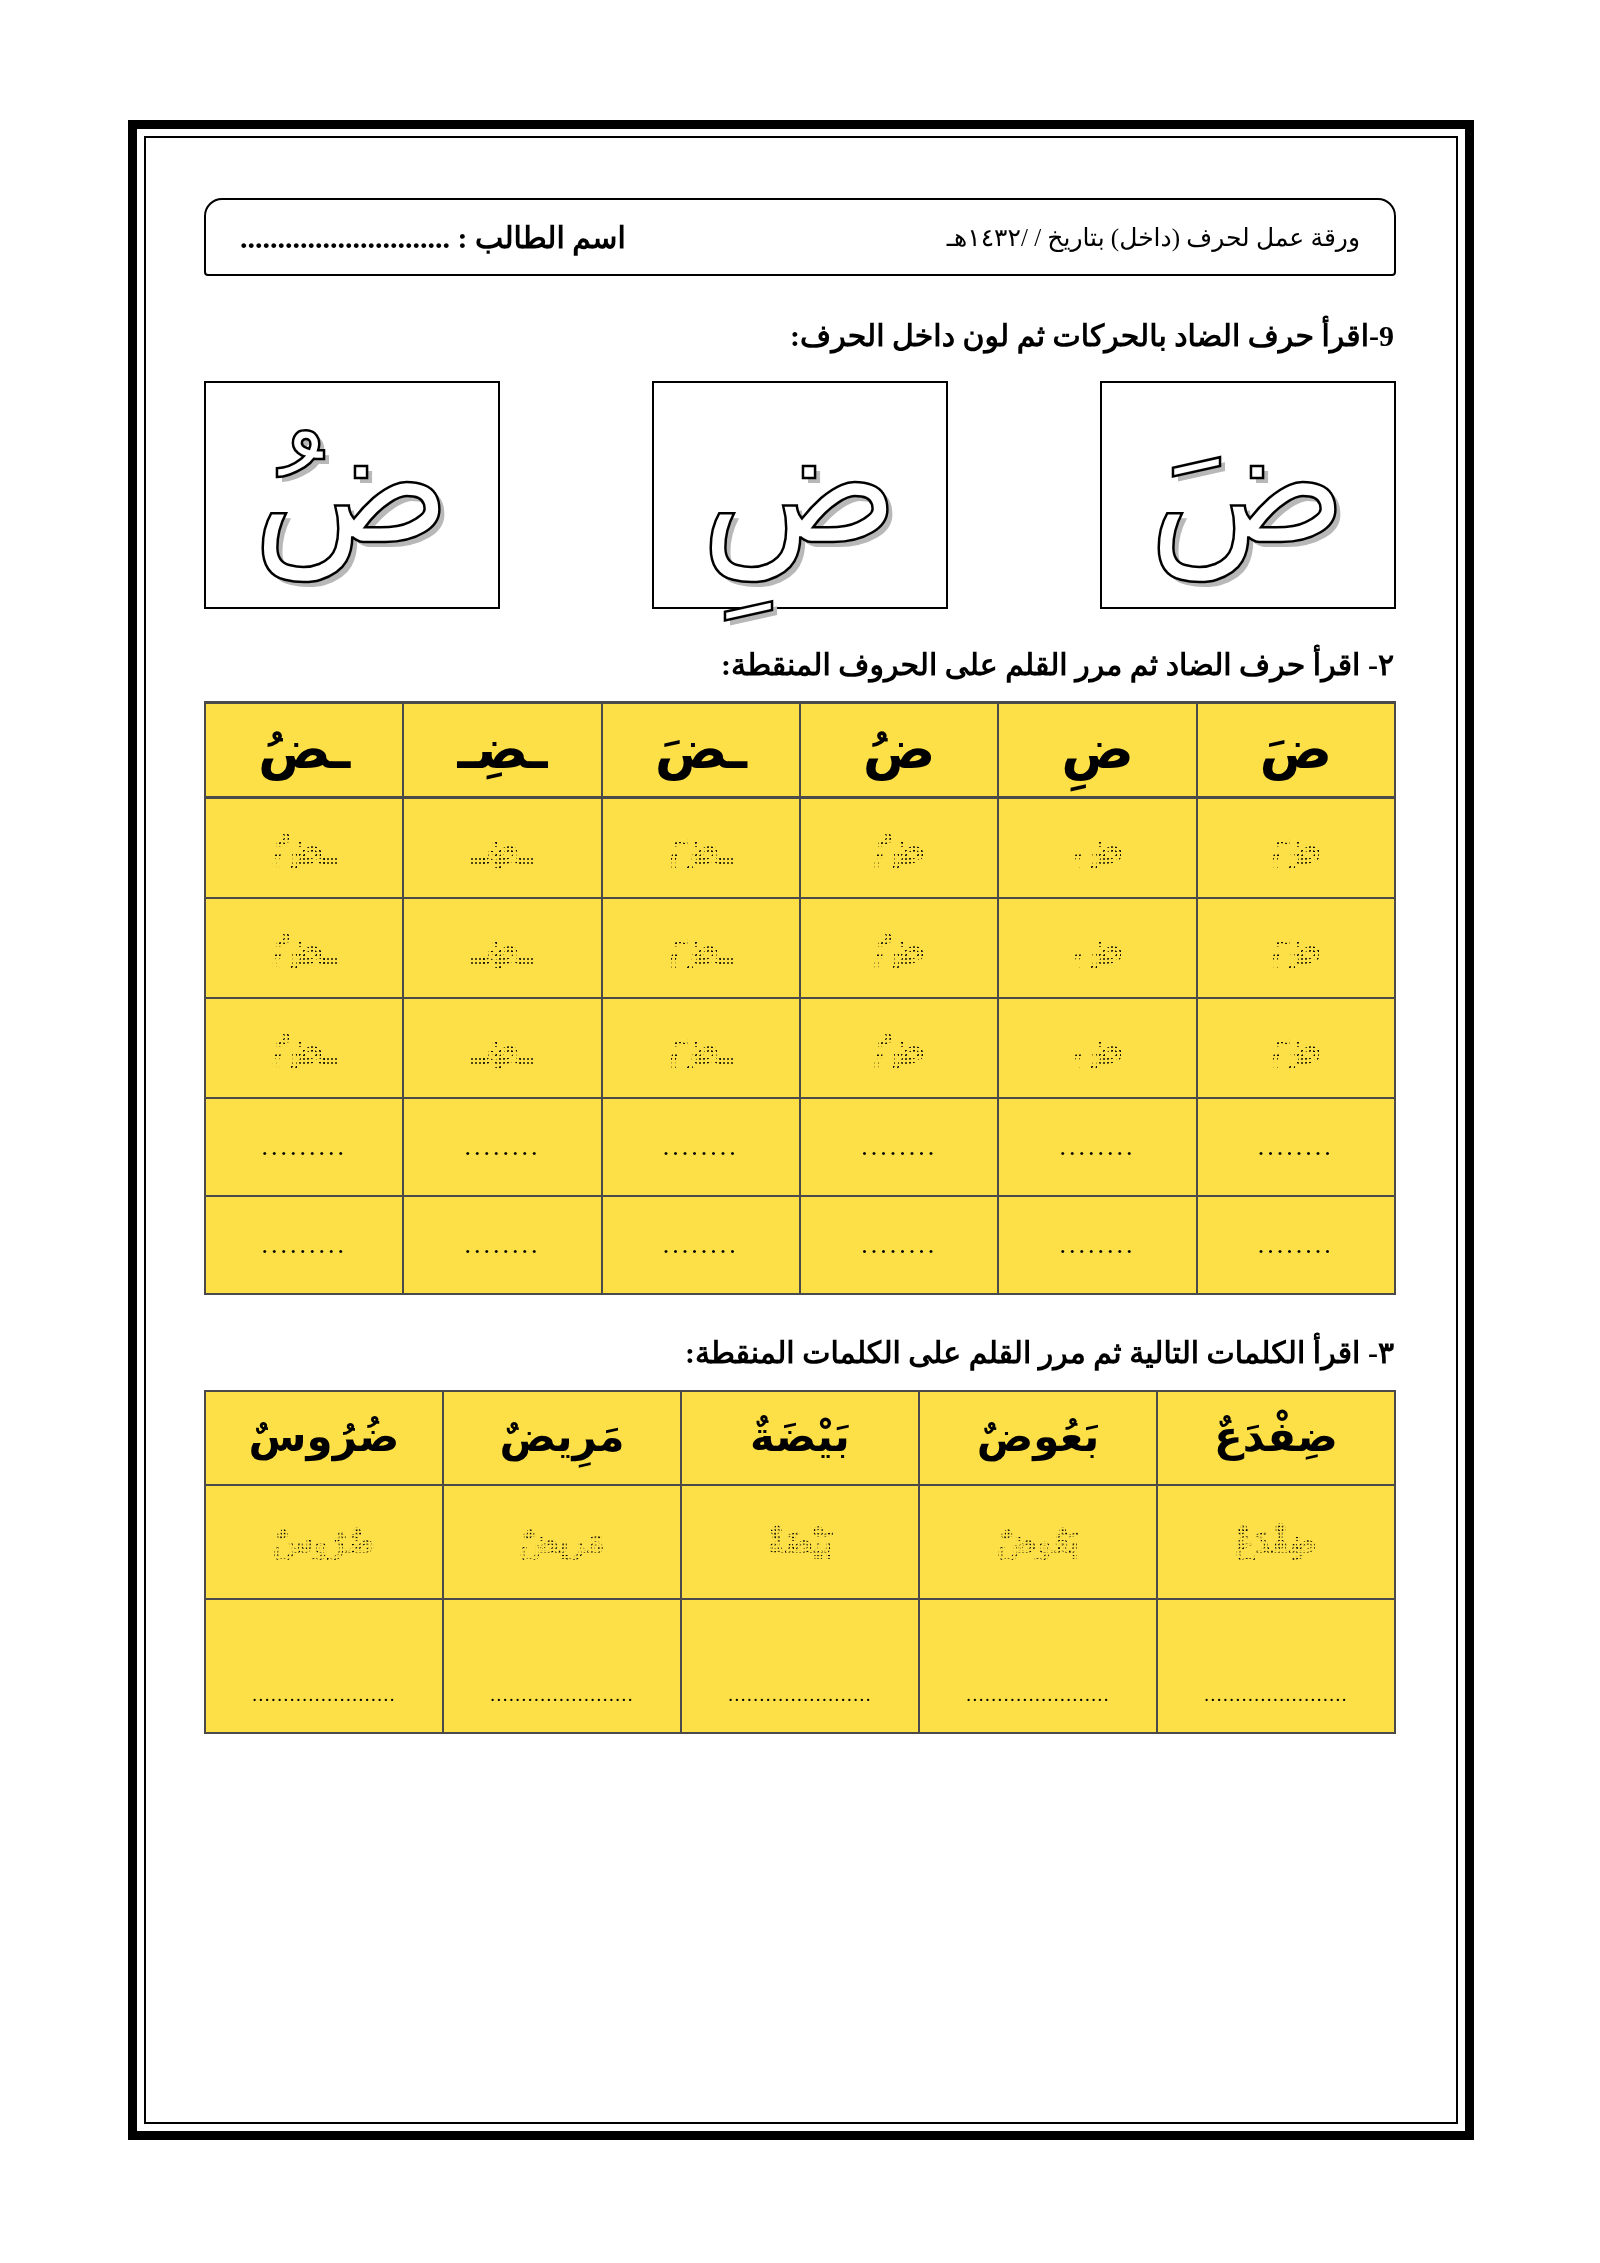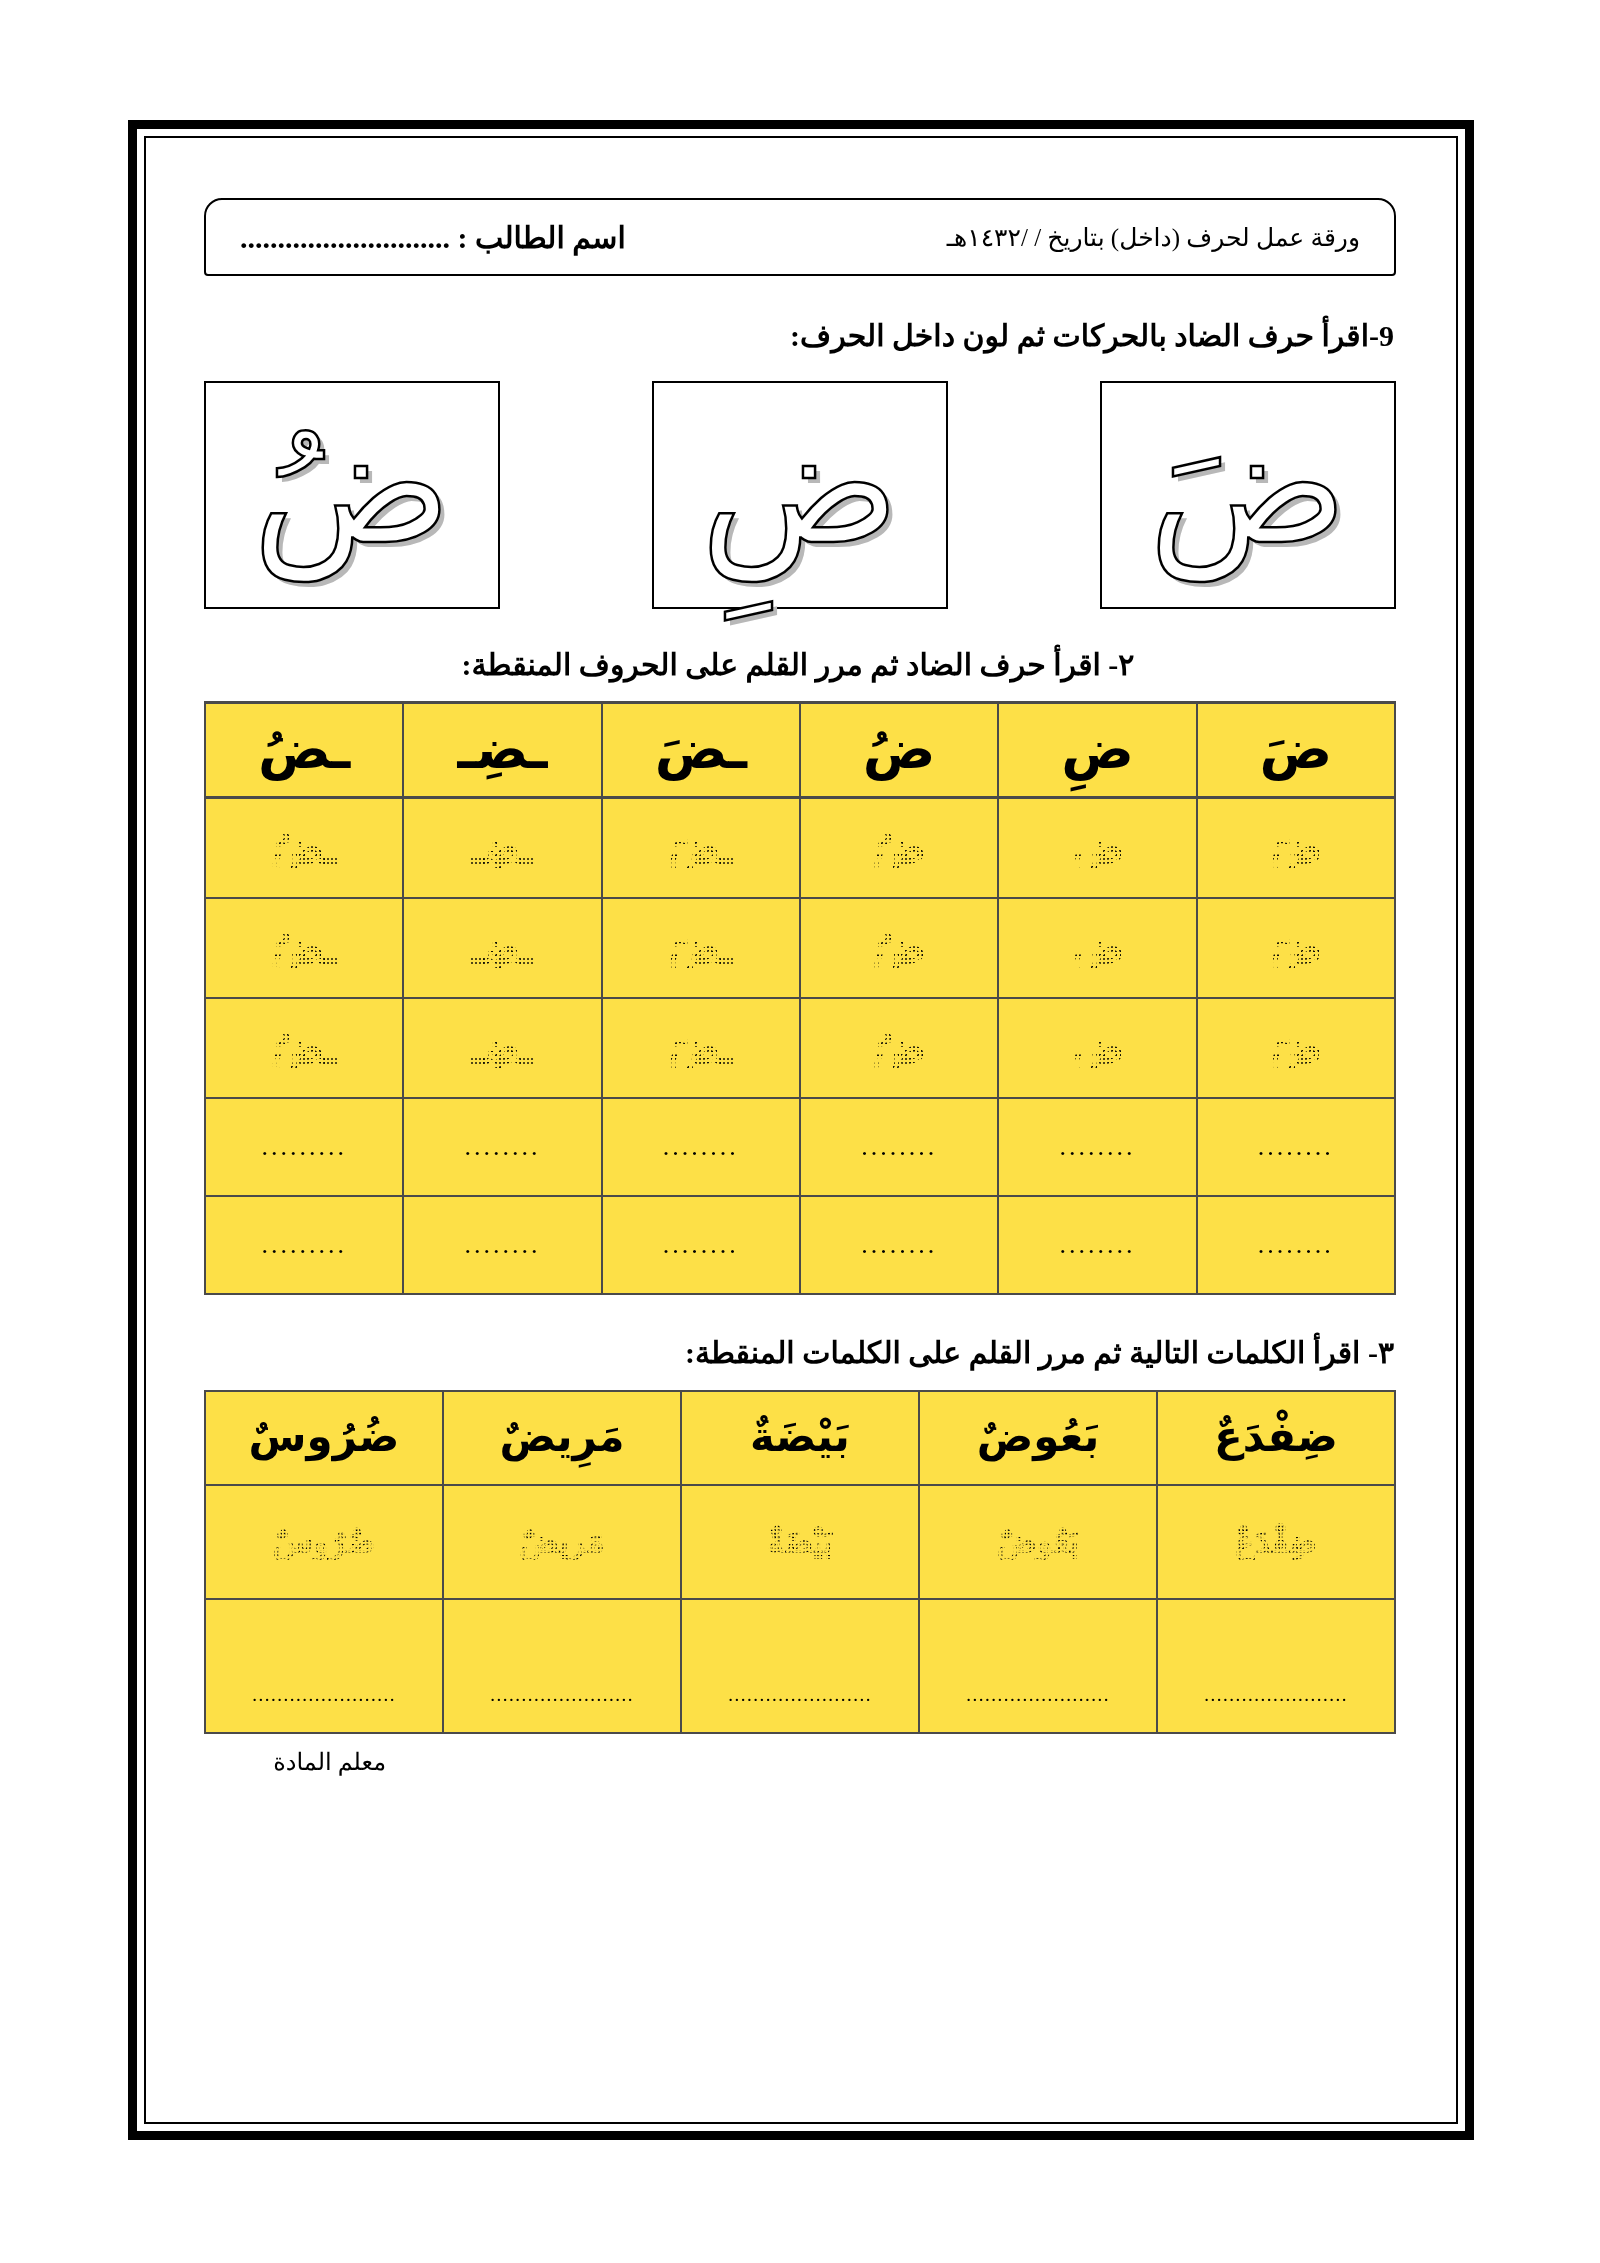--- a/index.html
+++ b/index.html
@@ -78,21 +78,21 @@
   
   .section-heading {
     width: 1192px;
     margin: 40px auto 0 auto;
     font-size: 30px;
     font-weight: 700;
     text-align: right;
     padding-right: 4px;
     line-height: 1.35;
   }
-  .section-heading.s2 { margin-top: 36px; text-align: center; }
+  .section-heading.s2 { margin-top: 36px; }
   .section-heading.s3 { margin-top: 38px; }
 
   
   .letter-box-row {
     width: 1192px;
     margin: 24px auto 0 auto;
     display: flex;
     flex-direction: row;
     justify-content: space-between;
   }
@@ -434,17 +434,14 @@
         <td>
           <span class="word-blank-line">.......................</span>
         </td>
         <td>
           <span class="word-blank-line">.......................</span>
         </td>
       </tr>
     </tbody>
   </table>
 
-  <div class="footer-row">
-    <span class="footer-label">معلم المادة</span>
-  </div>
 
 </div>
 
 </body></html>

